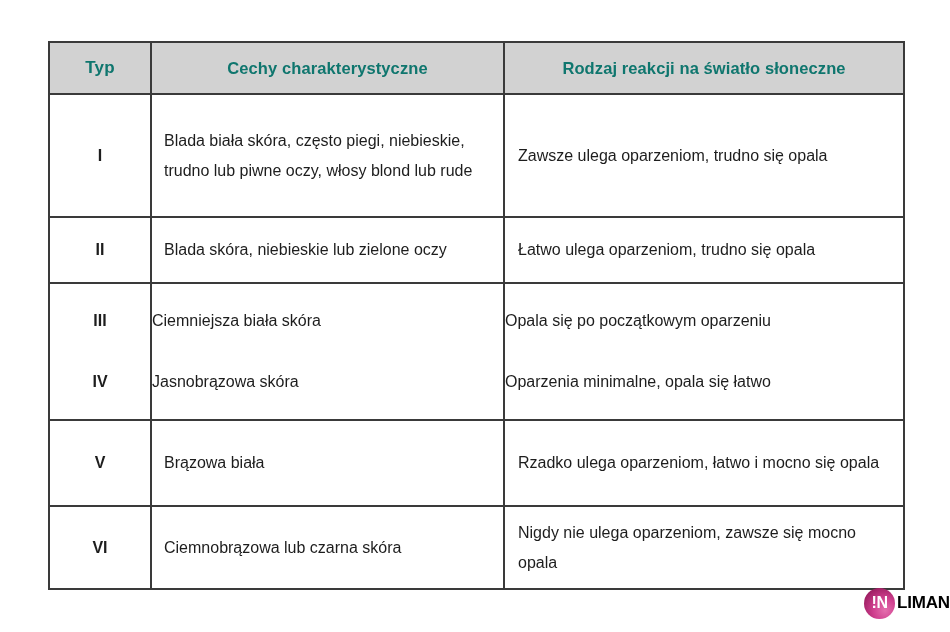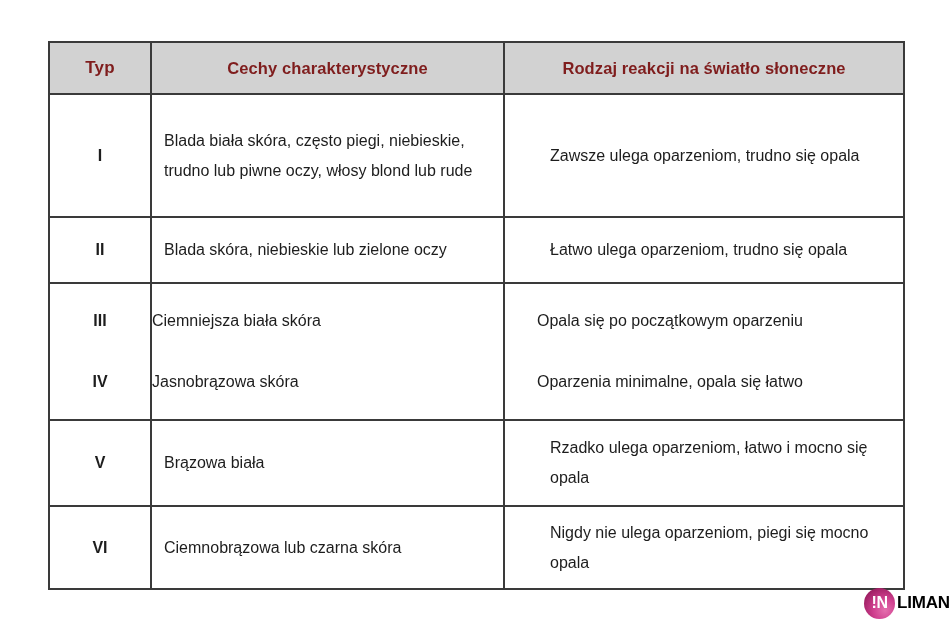--- a/index.html
+++ b/index.html
@@ -42,21 +42,21 @@
   col.c-cechy  { width: 353px; }
   col.c-rodzaj { width: 400px; }
 
   
   thead tr { height: 52px; }
   thead th {
     background: #d2d2d2;
     text-align: center;
     font-weight: bold;
     font-size: 16.5px;
-    color: #7f1d1d;
+    color: #0f766e;
     letter-spacing: 0.1px;
   }
   thead th.th-typ { font-size: 17px; }
 
   
   td.typ-cell {
     text-align: center;
     font-weight: bold;
     font-size: 16px;
     color: #1d1d1d;
@@ -65,21 +65,20 @@
     text-align: left;
     font-size: 16px;
     color: #1d1d1d;
     line-height: 1.85;
   }
   .cell-pad {
     padding: 0 10px 0 12px;
   }
   .cell-pad-r {
     padding: 0 10px 0 13px;
-    margin-left: 32px;
   }
 
   
   .stack {
     display: flex;
     flex-direction: column;
     justify-content: center;
     height: 100%;
     box-sizing: border-box;
     padding: 6px 0;
@@ -205,21 +204,21 @@
           <div class="cell-pad-r">Rzadko ulega oparzeniom, łatwo i mocno się opala</div>
         </td>
       </tr>
 
       <tr class="row-6">
         <td class="typ-cell">VI</td>
         <td class="text-cell">
           <div class="cell-pad">Ciemnobrązowa lub czarna skóra</div>
         </td>
         <td class="text-cell">
-          <div class="cell-pad-r">Nigdy nie ulega oparzeniom, piegi się mocno opala</div>
+          <div class="cell-pad-r">Nigdy nie ulega oparzeniom, zawsze się mocno opala</div>
         </td>
       </tr>
 
     </tbody>
   </table>
 </div>
 
 <div class="logo">
   <div class="logo-mark">
     <span>!N</span>

